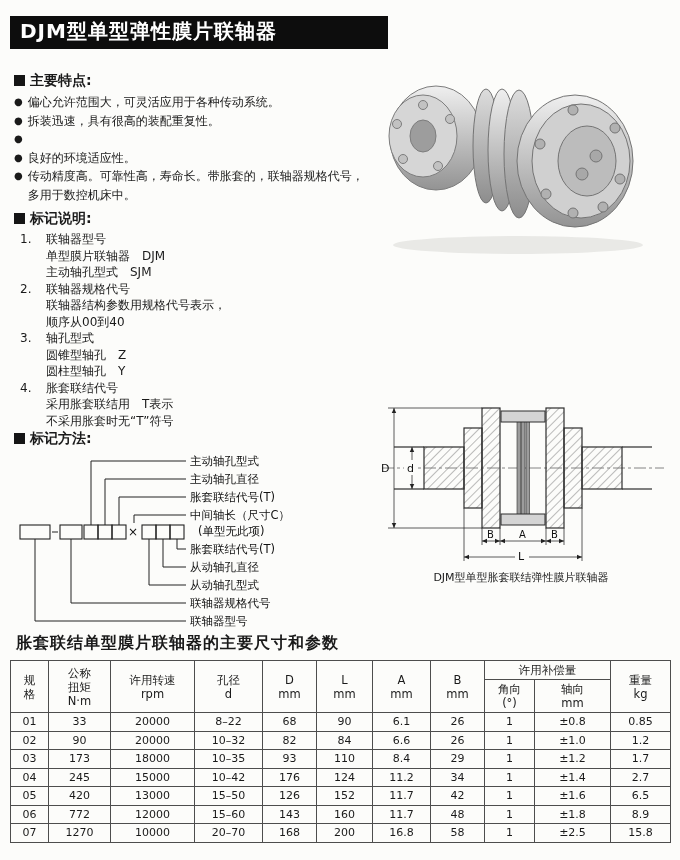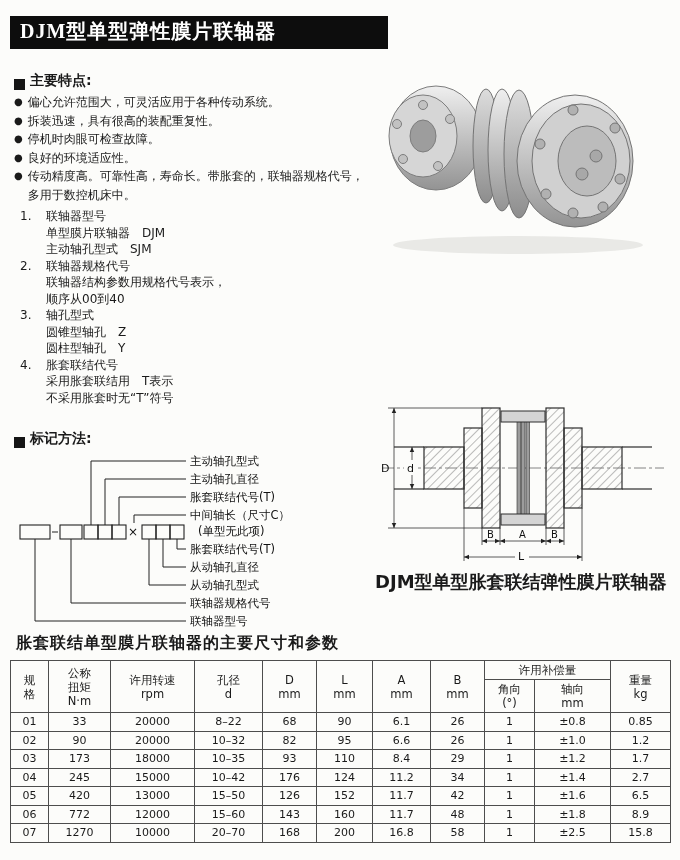--- a/index.html
+++ b/index.html
@@ -5,24 +5,24 @@
   html,body{margin:0;padding:0;}
   body{
     width:680px;height:860px;background:#f4f4f1;
     font-family:"DejaVu Sans","Liberation Sans",sans-serif;color:#1a1a1a;
   }
   .page{position:relative;width:680px;height:860px;background:#fcfcfa;overflow:hidden;}
 
   .title-bar{
     position:absolute;left:10px;top:16px;width:368px;height:33px;
     background:#0d0d0d;color:#ffffff;font-size:20px;font-weight:bold;
-    line-height:31px;padding-left:10px;letter-spacing:1px;white-space:nowrap;font-family:Liberation Serif, serif;
-  }
-
-  .sec-head{display:flex;align-items:flex-end;gap:5px;font-size:14px;font-weight:bold;line-height:20px;}
+    line-height:31px;padding-left:10px;letter-spacing:1px;white-space:nowrap;
+  }
+
+  .sec-head{display:flex;align-items:center;gap:5px;font-size:14px;font-weight:bold;line-height:20px;}
   .sq{width:11px;height:11px;background:#151515;flex:none;}
 
   .features{position:absolute;left:14px;top:70px;width:352px;}
   .features .sec-head{margin-bottom:3px;}
   .feat-item{display:flex;gap:5px;font-size:12px;line-height:18.5px;}
   .f-bullet{flex:none;font-size:10px;line-height:18.5px;}
 
   .notes{position:absolute;left:14px;top:208px;width:352px;}
   .notes .sec-head{margin-bottom:3px;}
   .note{display:flex;gap:8px;font-size:12px;line-height:16.5px;}
@@ -31,22 +31,22 @@
 
   .marking{position:absolute;left:14px;top:428px;width:362px;}
   .marking .sec-head{margin-bottom:5px;}
   .marking svg{display:block;}
   .mk-line{fill:none;stroke:#222;stroke-width:1;}
   .mk-label{font-size:11.5px;fill:#111;}
 
   .photo{position:absolute;left:368px;top:64px;}
   .tech{position:absolute;left:378px;top:368px;}
   .tech-caption{
-    position:absolute;left:375px;top:570px;width:292px;text-align:left;
-    font-size:18px;font-weight:bold;
+    position:absolute;left:375px;top:570px;width:292px;text-align:center;
+    font-size:11px;font-weight:normal;
   }
 
   .table-title{
     position:absolute;left:0;top:633px;width:680px;text-align:left;
     font-size:16px;font-weight:bold;letter-spacing:1px;padding-left:16px;
   }
 
   .params{
     position:absolute;left:10px;top:660px;width:660px;
     border-collapse:collapse;table-layout:fixed;background:#fcfcfa;
@@ -72,33 +72,36 @@
     <div class="feat-item">
       <span class="f-bullet">●</span>
       <span>偏心允许范围大，可灵活应用于各种传动系统。</span>
     </div>
     <div class="feat-item">
       <span class="f-bullet">●</span>
       <span>拆装迅速，具有很高的装配重复性。</span>
     </div>
     <div class="feat-item">
       <span class="f-bullet">●</span>
-      <span>停机时肉眼可检查故障。</span>
     </div>
     <div class="feat-item">
       <span class="f-bullet">●</span>
       <span>良好的环境适应性。</span>
     </div>
     <div class="feat-item">
       <span class="f-bullet">●</span>
       <span>传动精度高。可靠性高，寿命长。带胀套的，联轴器规格代号，多用于数控机床中。</span>
     </div>
   </div>
 
   <div class="notes">
+    <div class="sec-head">
+      <span class="sq"></span>
+      <span>标记说明:</span>
+    </div>
     <div class="note">
       <span class="note-num">1.</span>
       <div class="note-lines">
         <div>联轴器型号</div>
         <div>单型膜片联轴器　DJM</div>
         <div>主动轴孔型式　SJM</div>
       </div>
     </div>
     <div class="note">
       <span class="note-num">2.</span>
@@ -362,21 +365,21 @@
         <td>1</td>
         <td>±0.8</td>
         <td>0.85</td>
       </tr>
       <tr>
         <td>02</td>
         <td>90</td>
         <td>20000</td>
         <td>10–32</td>
         <td>82</td>
-        <td>95</td>
+        <td>84</td>
         <td>6.6</td>
         <td>26</td>
         <td>1</td>
         <td>±1.0</td>
         <td>1.2</td>
       </tr>
       <tr>
         <td>03</td>
         <td>173</td>
         <td>18000</td>

